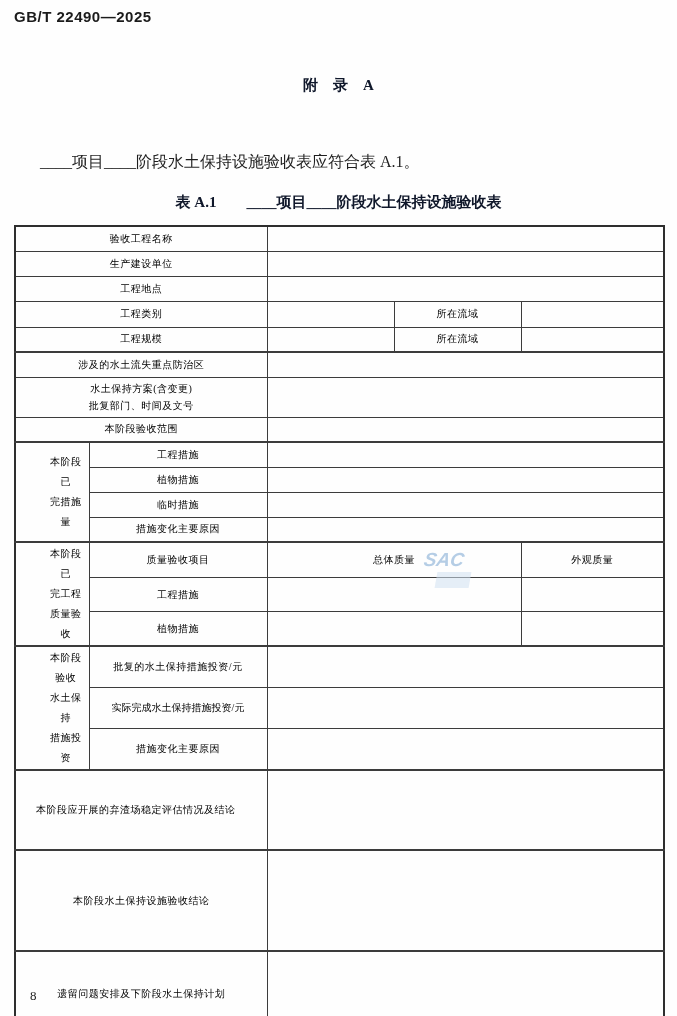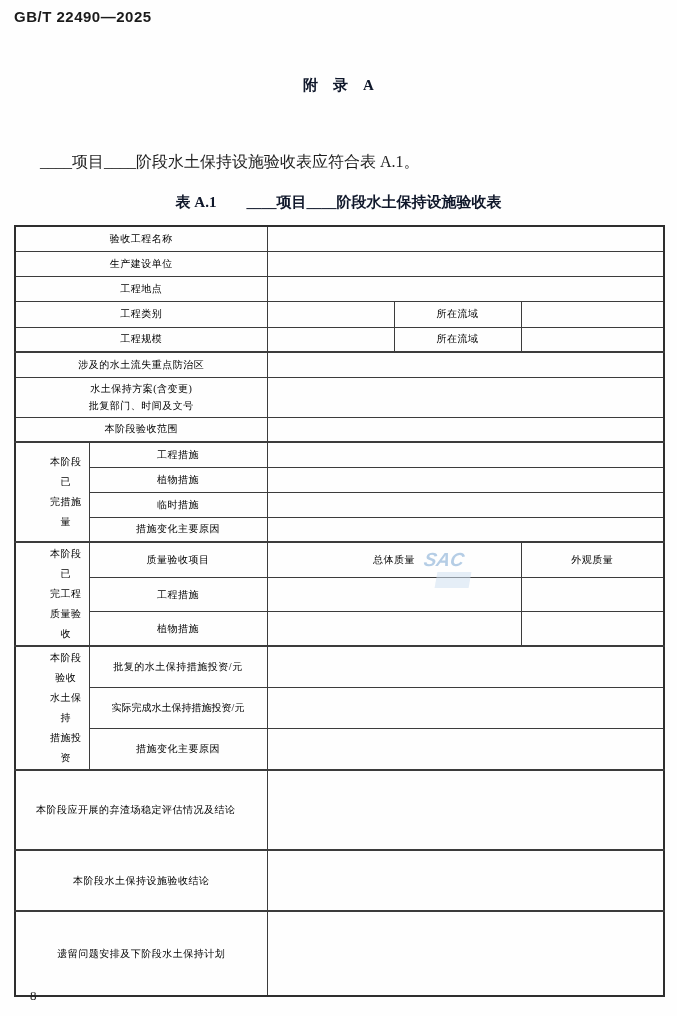--- a/index.html
+++ b/index.html
@@ -56,21 +56,21 @@
   td.left { text-align: left; padding-left: 20px; }
   td.ml { white-space: pre-line; line-height: 2.0; padding-left: 29px; }
   td.ml2 { white-space: pre-line; line-height: 1.7; }
   
   tr.h25 > td { height: 25px; }
   tr.h26 > td { height: 26px; }
   tr.h27 > td { height: 27px; }
   tr.h40 > td { height: 40px; }
   tr.h38 > td { height: 38px; }
   tr.h80 > td { height: 80px; }
-  tr.h83 > td { height: 61px; }
+  tr.h83 > td { height: 101px; }
   tr.h85 > td { height: 85px; }
   .watermark {
     position: absolute;
     top: 549px; left: 424px;
     pointer-events: none;
     z-index: 3;
   }
   .watermark .wm-text {
     display: block;
     font-family: "Liberation Sans", "DejaVu Sans", sans-serif;

